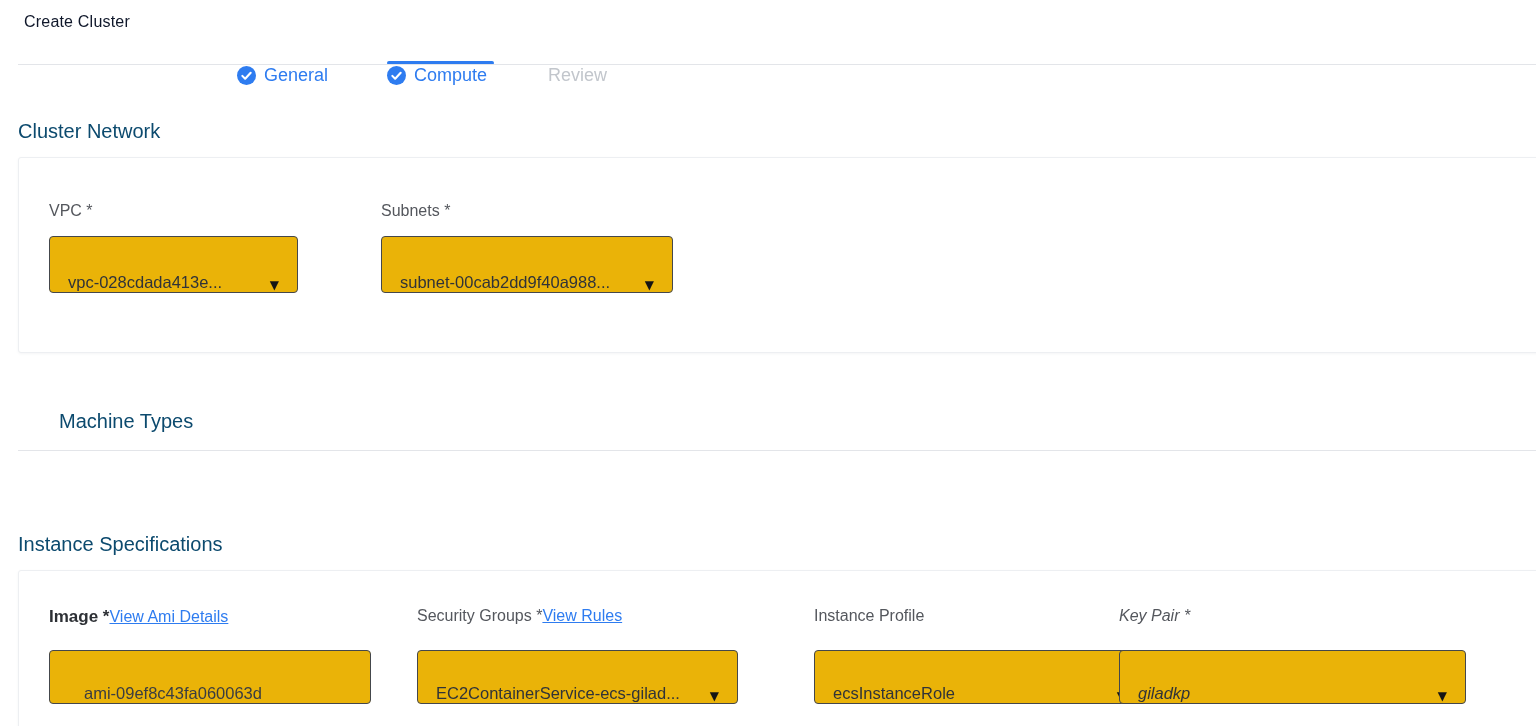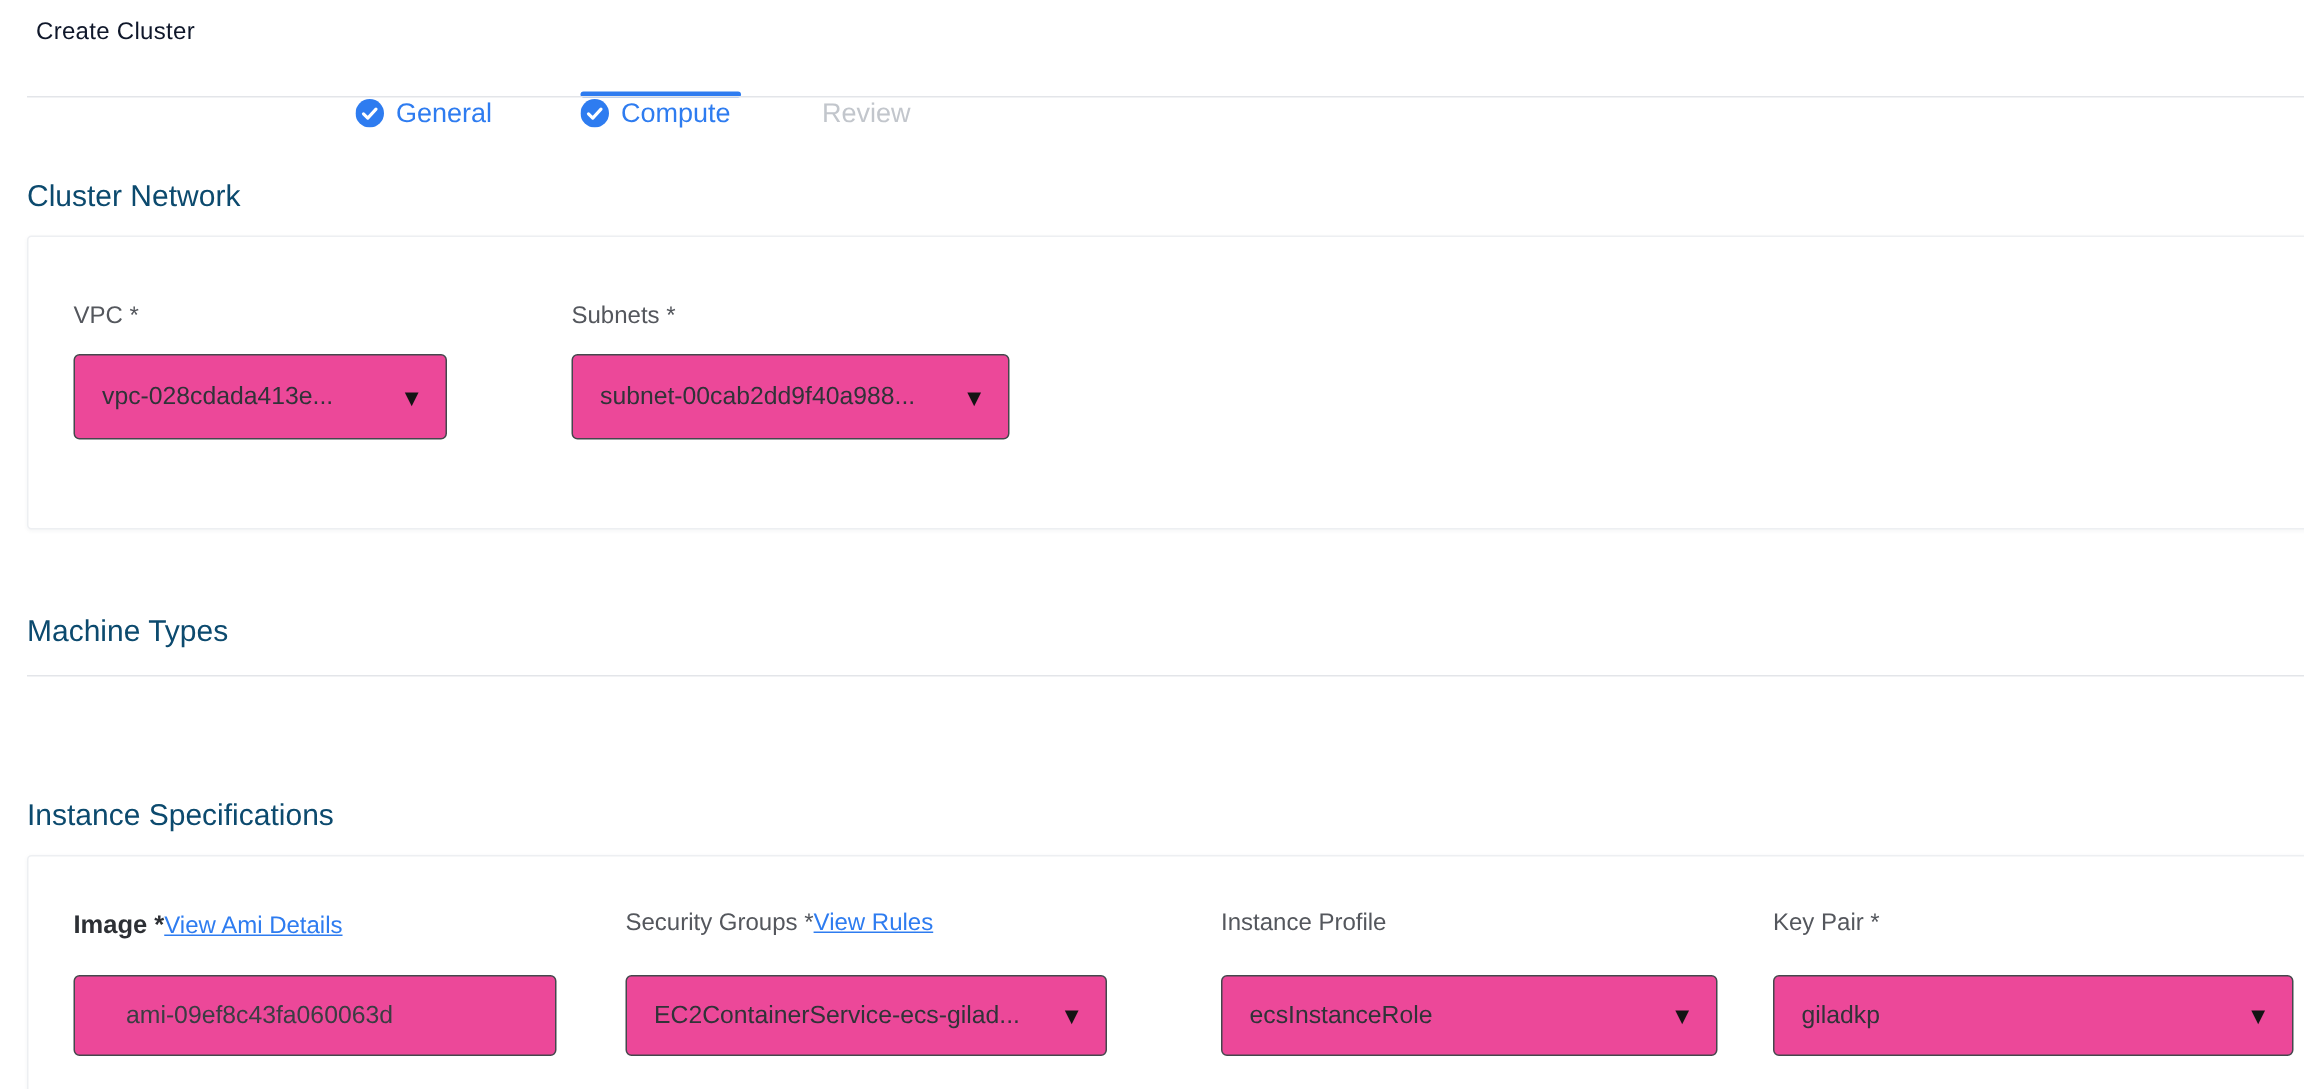--- a/index.html
+++ b/index.html
@@ -62,21 +62,21 @@
 
   
   .section-heading {
     position: absolute;
     left: 18px;
     font-size: 20px;
     font-weight: 400;
     color: #0c4a6e;
   }
   .h-network { top: 120px; }
-  .h-machine { top: 410px; }
+  .h-machine { top: 410px; margin-left: 41px; }
   .h-specs   { top: 533px; }
 
   
   .card {
     position: absolute;
     left: 18px; right: -30px;
     background: #ffffff;
     border: 1px solid #edeff2;
     border-radius: 3px;
     box-shadow: 0 1px 3px rgba(40,50,70,0.05);
@@ -99,25 +99,25 @@
     color: #2e7cf0;
     text-decoration: underline;
     cursor: pointer;
     font-size: 16px;
   }
 
   .control {
     position: absolute;
     left: 0;
     display: flex;
-    align-items: center;
+    align-items: flex-end;
     justify-content: space-between;
     border: 1px solid #44474c;
     border-radius: 4px;
-    background: #ec4899;
+    background: #eab308;
     padding: 0 18px;
     font-size: 16.5px;
     color: #303338;
     white-space: nowrap;
     overflow: hidden;
   }
   .select { cursor: pointer; }
   .caret {
     font-family: "DejaVu Sans", sans-serif;
     font-size: 12px;
@@ -155,21 +155,21 @@
     font-size: 17px;
     color: #53565b;
     white-space: nowrap;
   }
   .machine-desc .customize { margin-left: 12px; font-size: 17px; }
 
   
   .f-image    { left: 30px;   top: 36px; width: 322px; }
   .f-sg       { left: 398px;  top: 36px; width: 321px; }
   .f-profile  { left: 795px;  top: 36px; width: 331px; }
-  .f-keypair  { left: 1163px; top: 36px; width: 347px; }
+  .f-keypair  { left: 1100px; top: 36px; width: 347px; font-style: italic; }
   .card-specs .control { top: 43px; height: 54px; width: 100%; }
 </style>
 </head>
 <body>
 
 <div class="page">
 
   <header class="topbar">
     <h1 class="page-title">Create Cluster</h1>
 

